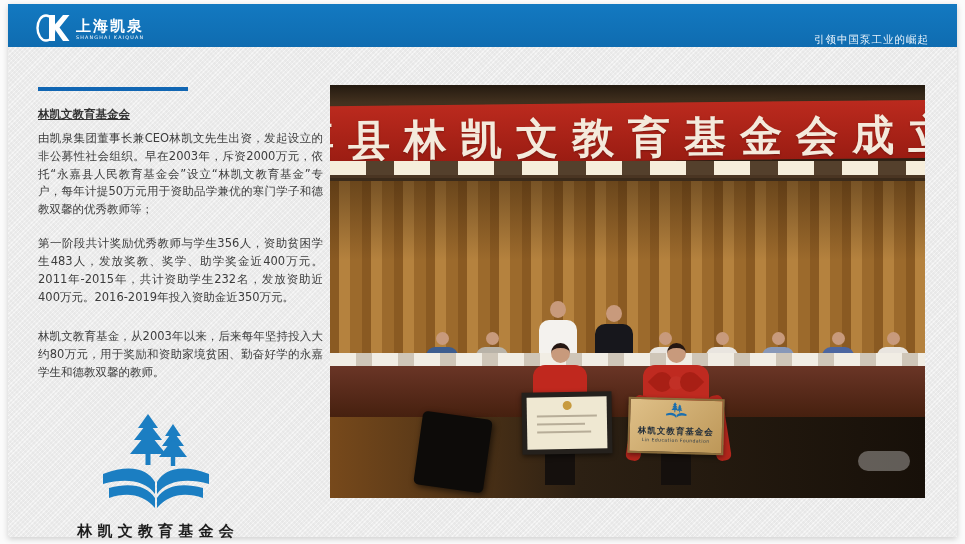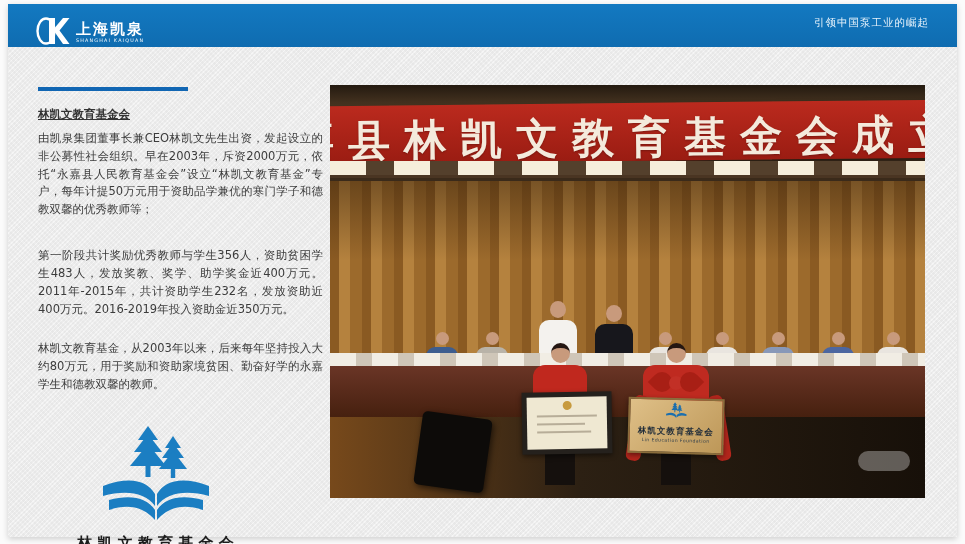--- a/index.html
+++ b/index.html
@@ -9,38 +9,38 @@
   .frame { position:absolute; left:8px; top:4px; width:949px; height:533px;
            background:#ececec;
            background-image:
              repeating-linear-gradient(45deg, rgba(0,0,0,0.018) 0 2px, transparent 2px 4px),
              repeating-linear-gradient(-45deg, rgba(255,255,255,0.5) 0 1px, transparent 1px 3px);
            box-shadow:0 2px 6px rgba(0,0,0,.18); }
 
   
   .header { position:relative; height:43px;
             background:linear-gradient(180deg,#1379c1,#0f6cb0);
-            display:flex; align-items:flex-start; justify-content:space-between;
-            padding:12px 28px;gap:35px; }
+            display:flex; align-items:flex-end; justify-content:space-between;
+            padding:0 28px;gap:35px; }
   .brand { display:flex; align-items:center; gap:6px; cursor:pointer; }
   .brand-text { color:#fff; line-height:1; }
   .brand-cn { font-size:15px; font-weight:bold; letter-spacing:2px; }
   .brand-en { font-size:4.8px; letter-spacing:1.2px; margin-top:2px; }
   .slogan { color:#eaf4fc; font-size:10.5px; letter-spacing:1px; }
 
   
   .content { position:relative; height:490px; }
   .left-col { position:absolute; left:30px; top:34px; width:285px; }
   .page-title { font-size:21px; font-weight:bold; color:#2d2d2d; letter-spacing:1px; }
   .title-underline { width:150px; height:4px; background:#1166b3; margin-top:6px; }
   .section-heading { margin-top:16px; font-size:11.5px; font-weight:bold;
                      color:#333; text-decoration:underline; }
   .para { font-size:11.5px; line-height:1.55; color:#3c3c3c; text-align:justify; }
   .para.p1 { margin-top:8px; }
-  .para.p2 { margin-top:28px; }
+  .para.p2 { margin-top:16px; }
   .para.p3 { margin-top:22px; }
 
   
   .foundation { margin-top:30px; width:235px; text-align:center; }
   .foundation svg { display:block; margin:0 auto; }
   .fnd-cn { margin-top:6px; font-size:15px; font-weight:600; color:#1d1d1d; }
 
   
   .photo { position:absolute; left:322px; top:38px; width:595px; height:413px;
            overflow:hidden; background:#3a2a1a; }

